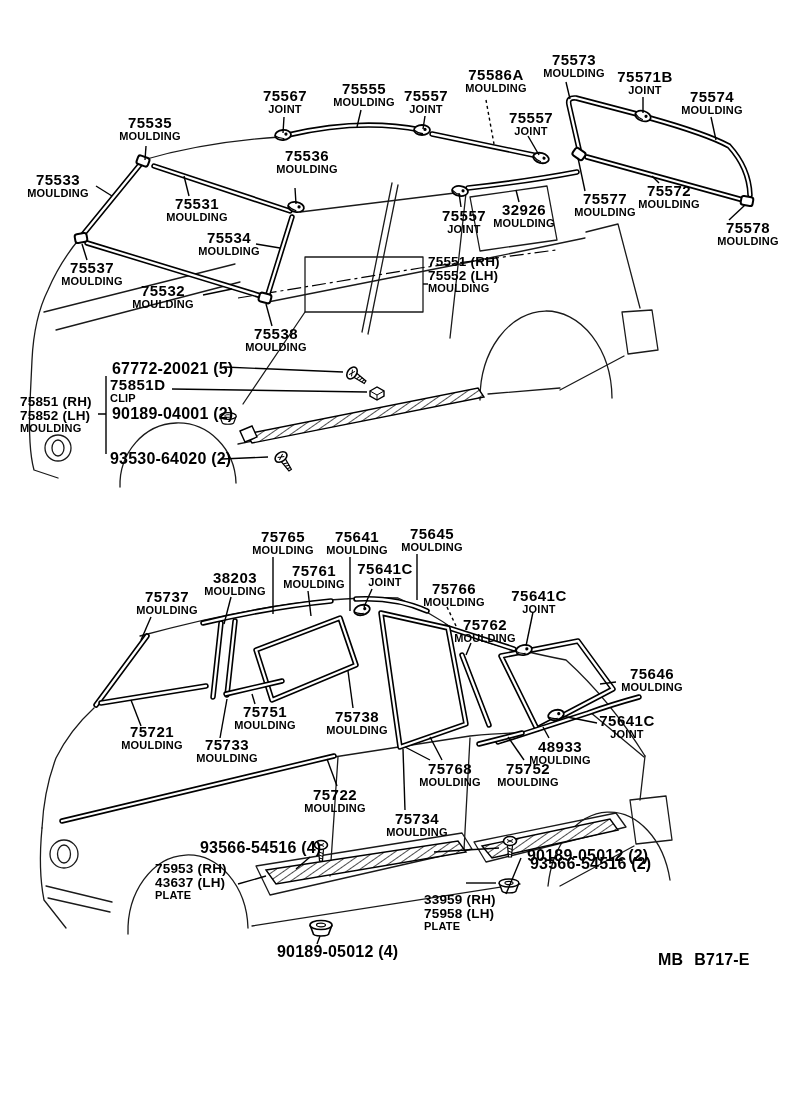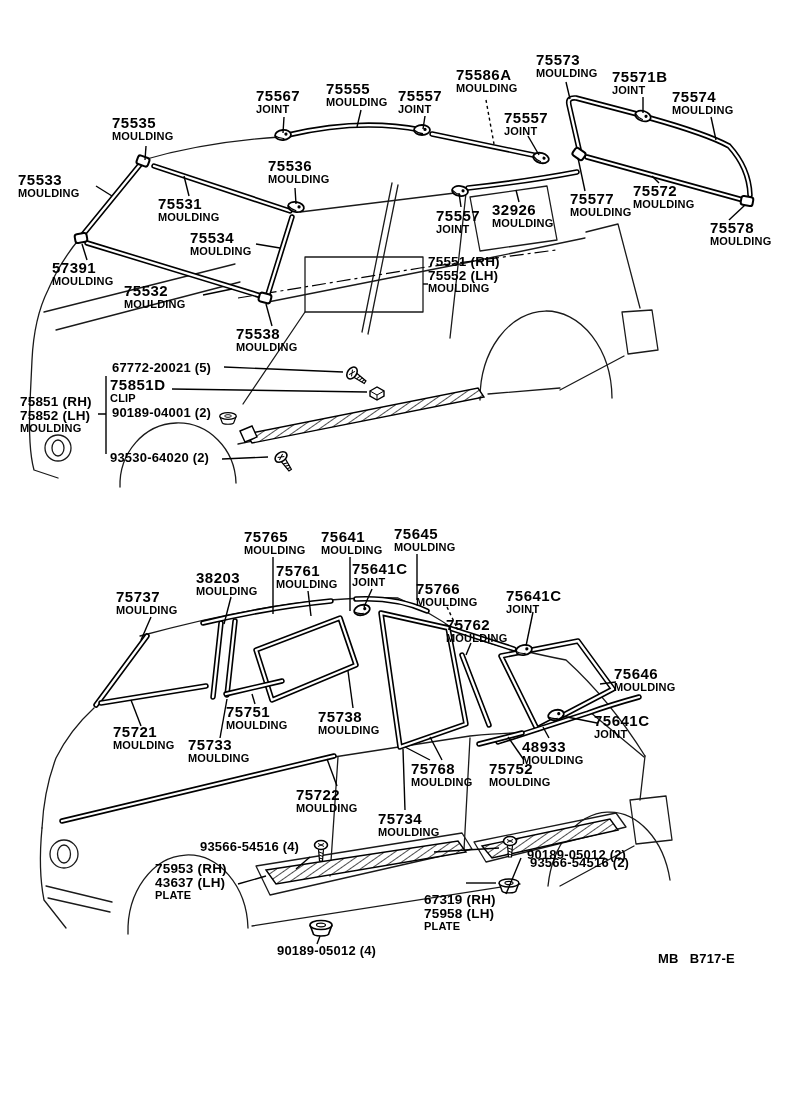--- a/index.html
+++ b/index.html
@@ -6,24 +6,24 @@
   body{width:792px;height:1094px;background:#fff;position:relative;overflow:hidden;
        font-family:"Liberation Sans",sans-serif;color:#000}
   #art{position:absolute;left:0;top:0}
   .ln{stroke:#1a1a1a;stroke-width:1.3;fill:none;stroke-linecap:round;stroke-linejoin:round}
   .mo{stroke:#000;stroke-width:5.5;fill:none;stroke-linecap:round;stroke-linejoin:round}
   .mi{stroke:#fff;stroke-width:2.3;fill:none;stroke-linecap:round;stroke-linejoin:round}
   .ld{stroke:#000;stroke-width:1.4;fill:none}
   .ldd{stroke:#000;stroke-width:1.4;fill:none;stroke-dasharray:3 3}
   .dd{stroke:#000;stroke-width:1.2;fill:none;stroke-dasharray:14 4 3 4}
   .lbl{position:absolute;font-weight:bold;line-height:1.04;white-space:nowrap}
-  .ctr{}
+  .ctr{text-align:center}
   .c{display:block;font-size:15px;letter-spacing:.5px}
   .s{display:block;font-size:11px;letter-spacing:.2px}
-  .f{font-size:13px;letter-spacing:.2px}
+  .f{font-size:16px;letter-spacing:.2px}
   .rl{display:block;font-size:13.5px;letter-spacing:.2px}
 </style>
 </head>
 <body>
 
 <svg id="art" width="792" height="1094" viewBox="0 0 792 1094">
   <defs>
     <pattern id="hatch" width="6" height="6" patternUnits="userSpaceOnUse" patternTransform="rotate(55)">
       <rect width="6" height="6" fill="#fff"></rect>
       <line x1="0" y1="0" x2="0" y2="6" stroke="#000" stroke-width="1.4"></line>
@@ -314,34 +314,34 @@
     <span class="s">JOINT</span>
   </div>
 <div class="lbl ctr" style="left:672px;top:89px;width:80px">
     <span class="c">75574</span>
     <span class="s">MOULDING</span>
   </div>
 <div class="lbl ctr" style="left:504px;top:110px;width:54px">
     <span class="c">75557</span>
     <span class="s">JOINT</span>
   </div>
-<div class="lbl ctr" style="left:268px;top:158px;width:78px">
+<div class="lbl ctr" style="left:268px;top:148px;width:78px">
     <span class="c">75536</span>
     <span class="s">MOULDING</span>
   </div>
 <div class="lbl ctr" style="left:158px;top:196px;width:78px">
     <span class="c">75531</span>
     <span class="s">MOULDING</span>
   </div>
 <div class="lbl ctr" style="left:190px;top:230px;width:78px">
     <span class="c">75534</span>
     <span class="s">MOULDING</span>
   </div>
 <div class="lbl ctr" style="left:52px;top:260px;width:80px">
-    <span class="c">57391</span>
+    <span class="c">75537</span>
     <span class="s">MOULDING</span>
   </div>
 <div class="lbl ctr" style="left:124px;top:283px;width:78px">
     <span class="c">75532</span>
     <span class="s">MOULDING</span>
   </div>
 <div class="lbl ctr" style="left:236px;top:326px;width:80px">
     <span class="c">75538</span>
     <span class="s">MOULDING</span>
   </div>
@@ -412,21 +412,21 @@
     <span class="s">MOULDING</span>
   </div>
 <div class="lbl ctr" style="left:506px;top:588px;width:66px">
     <span class="c">75641C</span>
     <span class="s">JOINT</span>
   </div>
 <div class="lbl ctr" style="left:446px;top:617px;width:78px">
     <span class="c">75762</span>
     <span class="s">MOULDING</span>
   </div>
-<div class="lbl ctr" style="left:116px;top:589px;width:78px">
+<div class="lbl ctr" style="left:128px;top:589px;width:78px">
     <span class="c">75737</span>
     <span class="s">MOULDING</span>
   </div>
 <div class="lbl ctr" style="left:614px;top:666px;width:76px">
     <span class="c">75646</span>
     <span class="s">MOULDING</span>
   </div>
 <div class="lbl ctr" style="left:594px;top:713px;width:66px">
     <span class="c">75641C</span>
     <span class="s">JOINT</span>
@@ -469,19 +469,19 @@
   </div>
 <div class="lbl f" style="left:200px;top:840px"><span>93566-54516 (4)</span></div>
 <div class="lbl" style="left:155px;top:862px">
     <span class="rl">75953 (RH)</span>
     <span class="rl">43637 (LH)</span>
     <span class="s">PLATE</span>
   </div>
 <div class="lbl f" style="left:530px;top:856px"><span>93566-54516 (2)</span></div>
 <div class="lbl f" style="left:527px;top:848px"><span>90189-05012 (2)</span></div>
 <div class="lbl" style="left:424px;top:893px">
-    <span class="rl">67319 (RH)</span>
+    <span class="rl">33959 (RH)</span>
     <span class="rl">75958 (LH)</span>
     <span class="s">PLATE</span>
   </div>
 <div class="lbl f" style="left:277px;top:944px"><span>90189-05012 (4)</span></div>
 
 <div class="lbl f" style="left:658px;top:952px"><span>MB</span><span style="display:inline-block;width:11px"></span><span>B717-E</span></div>
 
 </body></html>

